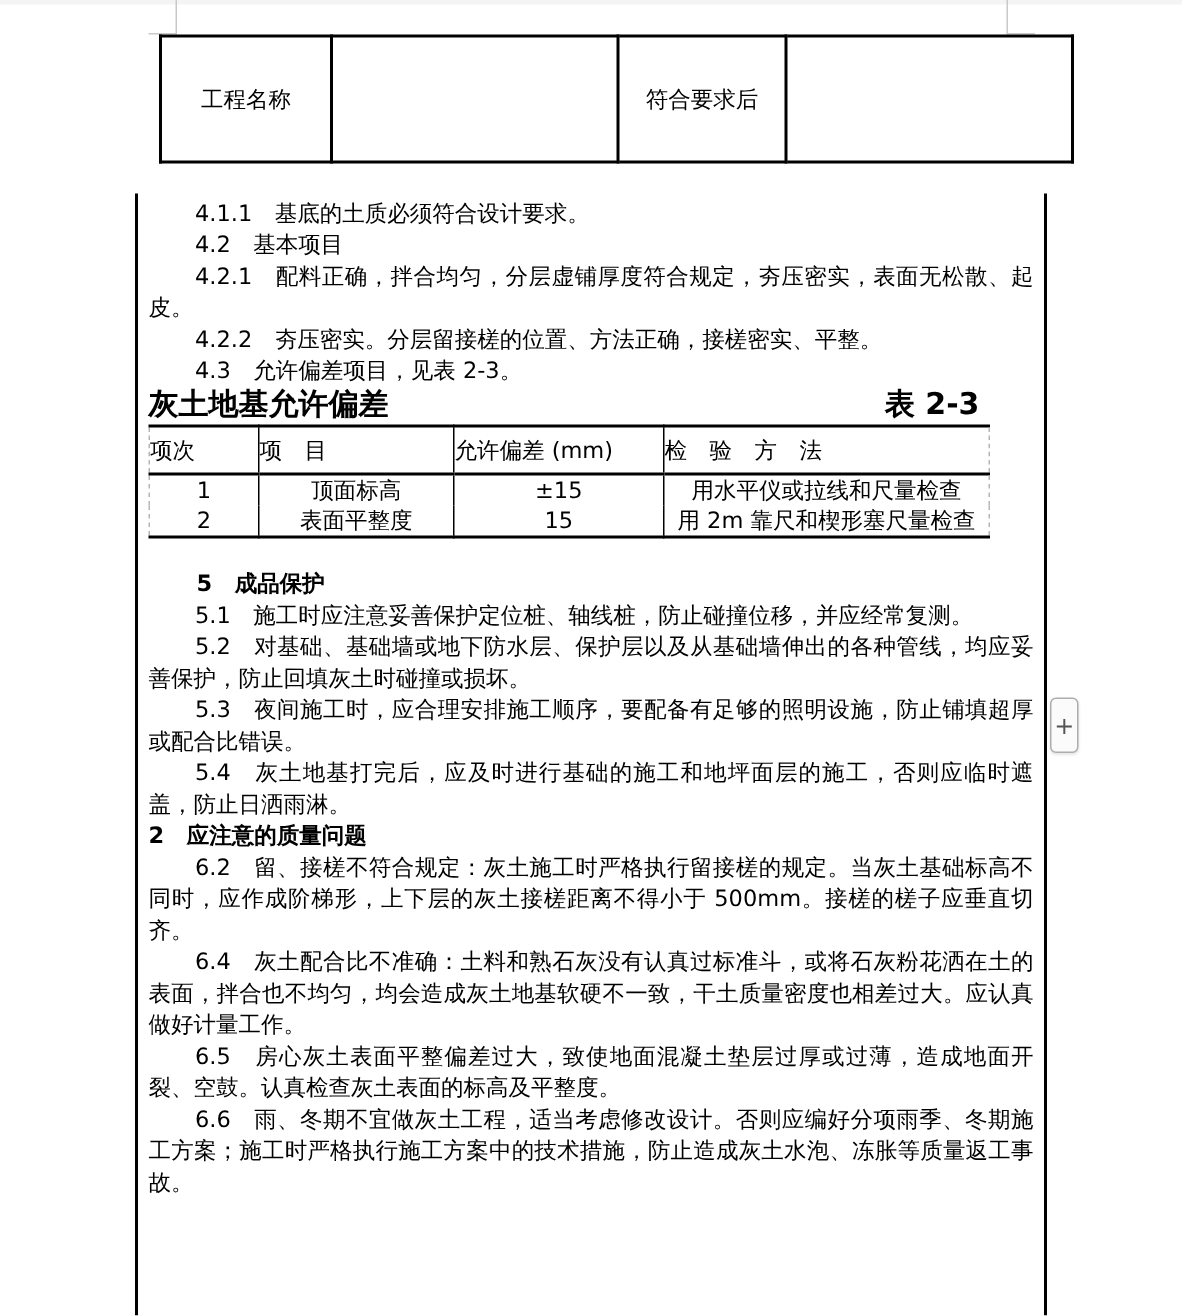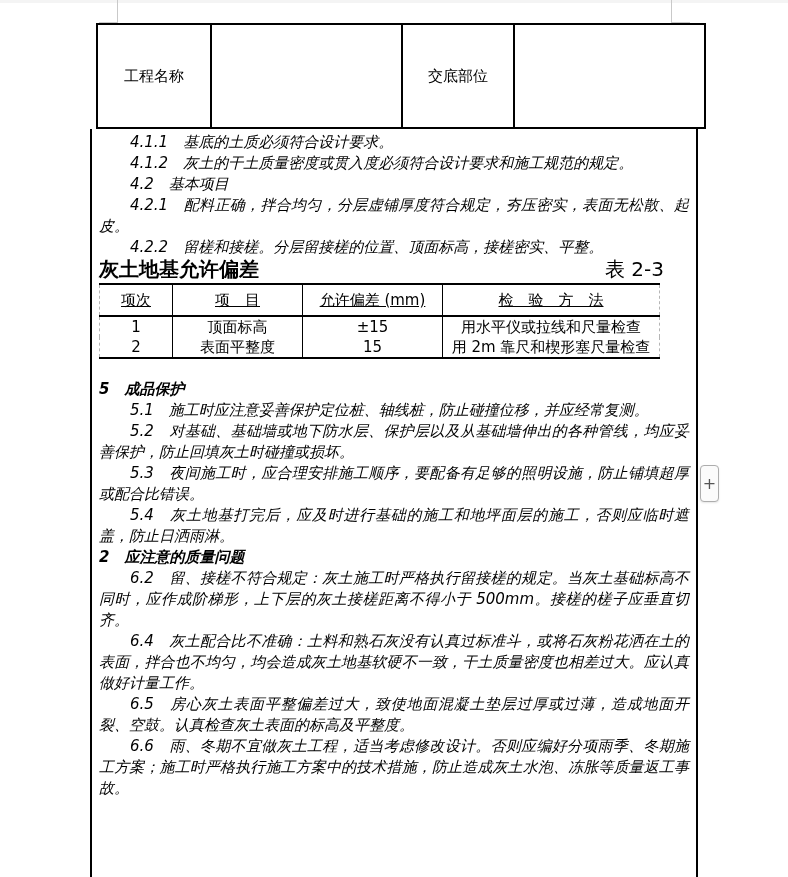--- a/index.html
+++ b/index.html
@@ -13,60 +13,59 @@
   }
   .top-strip { position:absolute; left:0; top:0; width:788px; height:3px; background:#f4f4f4; }
 
   
   .crop-mark { position:absolute; top:0; width:19px; height:23px; }
   .crop-mark.left  { left:99px;  border-right:1px solid #c9c9c9; border-bottom:1px solid #c9c9c9; }
   .crop-mark.right { left:671px; border-left:1px solid #c9c9c9;  border-bottom:1px solid #c9c9c9; }
 
   
   table.header-table {
-    position:absolute; left:96px; top:23px; width:608px; height:106px;
+    position:absolute; left:106px; top:23px; width:608px; height:86px;
     border-collapse:collapse; table-layout:fixed;
   }
   table.header-table td {
     border:2px solid #000;
     text-align:center; vertical-align:middle;
     font-size:15px;
   }
 
   
   .content-frame {
     position:absolute; left:90px; top:129px; width:608px; height:748px;
     border-left:2px solid #000; border-right:2px solid #000;
     padding:3px 7px 0 7px;
     overflow:hidden;
   }
   .content-frame p {
-    font-size:15px; line-height:21px; text-align:justify;font-style:italic;
+    font-size:15px; line-height:21px; text-align:justify;
   }
   p.indent { text-indent:31px; }
   p.head { font-weight:bold; }
-  p.mt { margin-top:20px; }
+  p.mt { margin-top:20px;margin-left:32px; }
 
   
   .tbl-caption {
     position:relative; text-align:left;
     font-size:20px; line-height:21px; font-weight:bold; margin-top:1px;
   }
-  .tbl-caption .tbl-no { position:absolute; right:25px; top:0; font-weight:normal; }
+  .tbl-caption .tbl-no { position:absolute; right:36px; top:0; font-weight:bold; }
   table.dev-table {
     width:560px; margin-top:3px;
     border-collapse:collapse; table-layout:fixed;
     border-top:2px solid #000; border-bottom:2px solid #000;
     border-left:1px dashed #b5b5b5; border-right:1px dashed #b5b5b5;
     font-size:15px;
   }
   table.dev-table th {
-    font-weight:normal; height:32px; text-align:center; vertical-align:middle;
+    font-weight:normal; height:32px; text-align:left; vertical-align:middle;
     border-bottom:2px solid #000;
-    text-decoration:underline;
   }
   table.dev-table td { height:21px; text-align:center; vertical-align:middle; }
   table.dev-table th + th, table.dev-table td + td { border-left:1px solid #000;margin-top:32px; }
 
   
   .plus-btn {
     position:absolute; left:700px; top:465px; width:19px; height:37px;
     background:#fbfbfb; border:1px solid #adadad; border-radius:4px;
     color:#555; font-size:16px; line-height:35px; text-align:center;
     box-shadow:0 1px 2px rgba(0,0,0,0.10);
@@ -84,32 +83,32 @@
   <colgroup>
       <col style="width:114px">
       <col style="width:191px">
       <col style="width:112px">
       <col style="width:191px">
     </colgroup>
   <tbody>
       <tr>
     <td>工程名称</td>
     <td></td>
-    <td>交底部位</td>
+    <td>符合要求后</td>
     <td></td>
   </tr>
 </tbody>
   </table>
 
 <div class="content-frame">
   <p class="indent">4.1.1　基底的土质必须符合设计要求。</p>
-  <p class="indent">4.1.2　灰土的干土质量密度或贯入度必须符合设计要求和施工规范的规定。</p>
   <p class="indent">4.2　基本项目</p>
   <p class="indent">4.2.1　配料正确，拌合均匀，分层虚铺厚度符合规定，夯压密实，表面无松散、起皮。</p>
-  <p class="indent">4.2.2　留槎和接槎。分层留接槎的位置、顶面标高，接槎密实、平整。</p>
+  <p class="indent">4.2.2　夯压密实。分层留接槎的位置、方法正确，接槎密实、平整。</p>
+  <p class="indent">4.3　允许偏差项目，见表 2-3。</p>
 
   <div class="tbl-caption">
     <span>灰土地基允许偏差</span>
     <span class="tbl-no">表 2-3</span>
   </div>
 
   <table class="dev-table">
     <colgroup>
         <col style="width:73px">
         <col style="width:130px">

